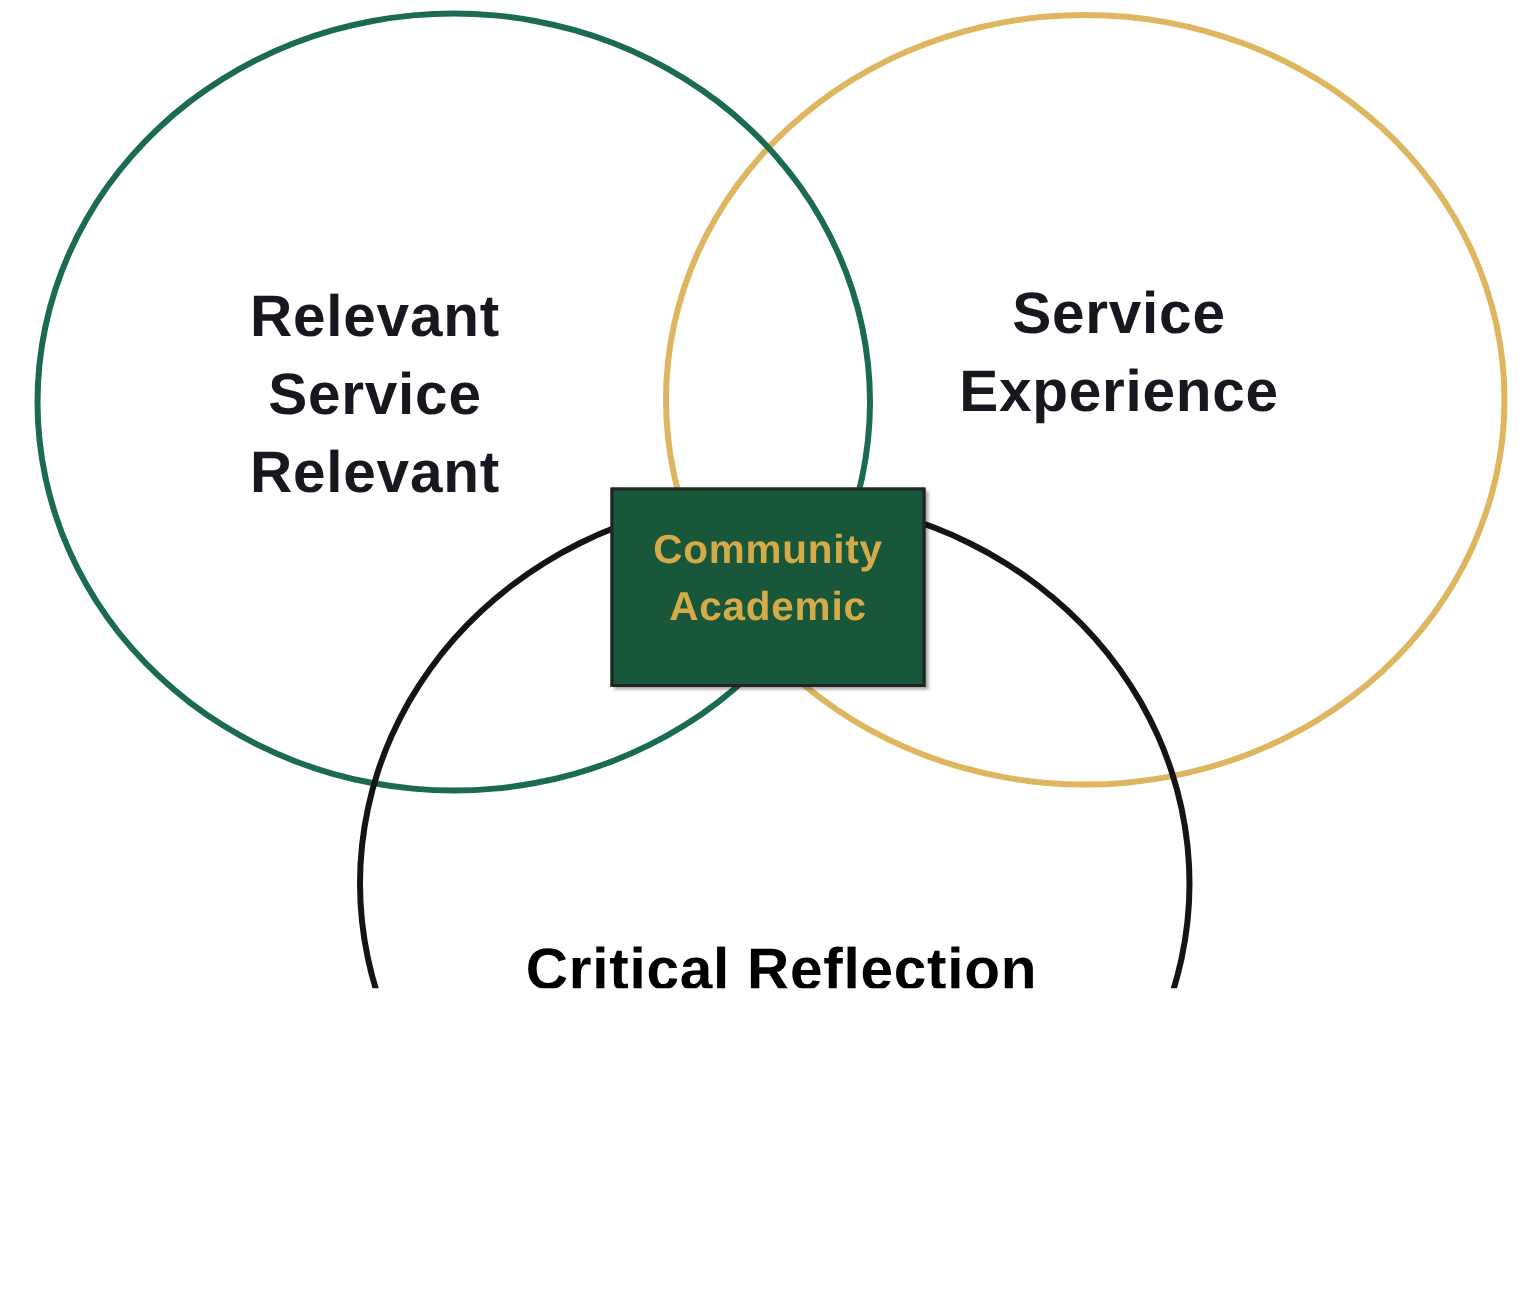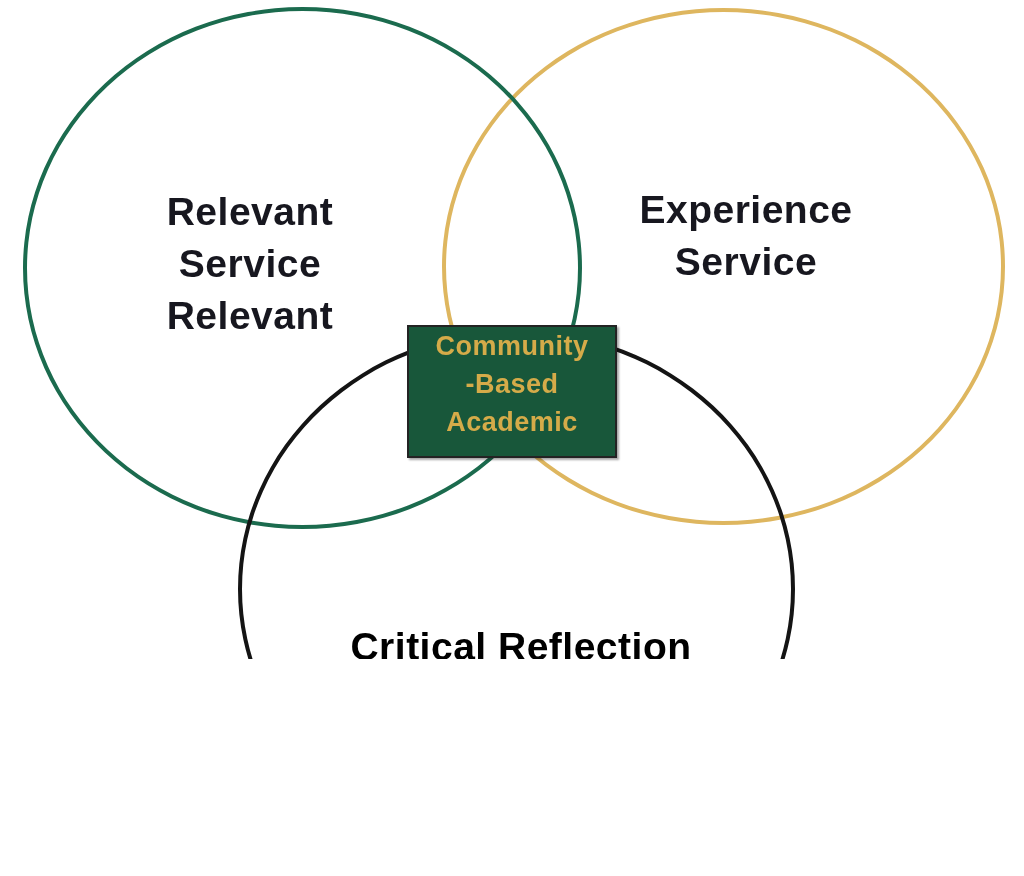--- a/index.html
+++ b/index.html
@@ -46,21 +46,21 @@
     top: 325px;
     width: 210px;
     height: 133px;
     box-sizing: border-box;
     border: 2px solid #232323;
     box-shadow: 2px 2px 2px rgba(0,0,0,0.35);
     text-align: center;
     font-weight: 700;
     font-size: 27px;
     line-height: 38px;
-    padding-top: 0;
+    padding-top: 20px;
     letter-spacing: 0.5px;
   }
   .center-box span { display: block; }
 </style>
 </head>
 <body>
 
 <div class="canvas">
 
   <div class="ellipse ellipse-gold" style="border-color: rgb(222, 182, 95);"></div>
@@ -69,27 +69,26 @@
 
   <div class="ellipse ellipse-black" style="border-color: rgb(20, 20, 20);"></div>
 
   <div class="set-label label-relevant" style="color: rgb(23, 23, 31);">
     <span>Relevant</span>
     <span>Service</span>
     <span>Relevant</span>
   </div>
 
   <div class="set-label label-service" style="color: rgb(23, 23, 31);">
+    <span>Service</span>
     <span>Experience</span>
-    <span>Service</span>
   </div>
 
   <div class="set-label label-critical" style="color: #000000;">
     <span>Critical Reflection</span>
   </div>
 
   <div class="center-box" style="background-color: rgb(24, 87, 58); color: rgb(213, 171, 73); border-color: rgb(35, 35, 35);">
     <span>Community</span>
-    <span>-Based</span>
     <span>Academic</span>
   </div>
 
 </div>
 
 </body></html>

